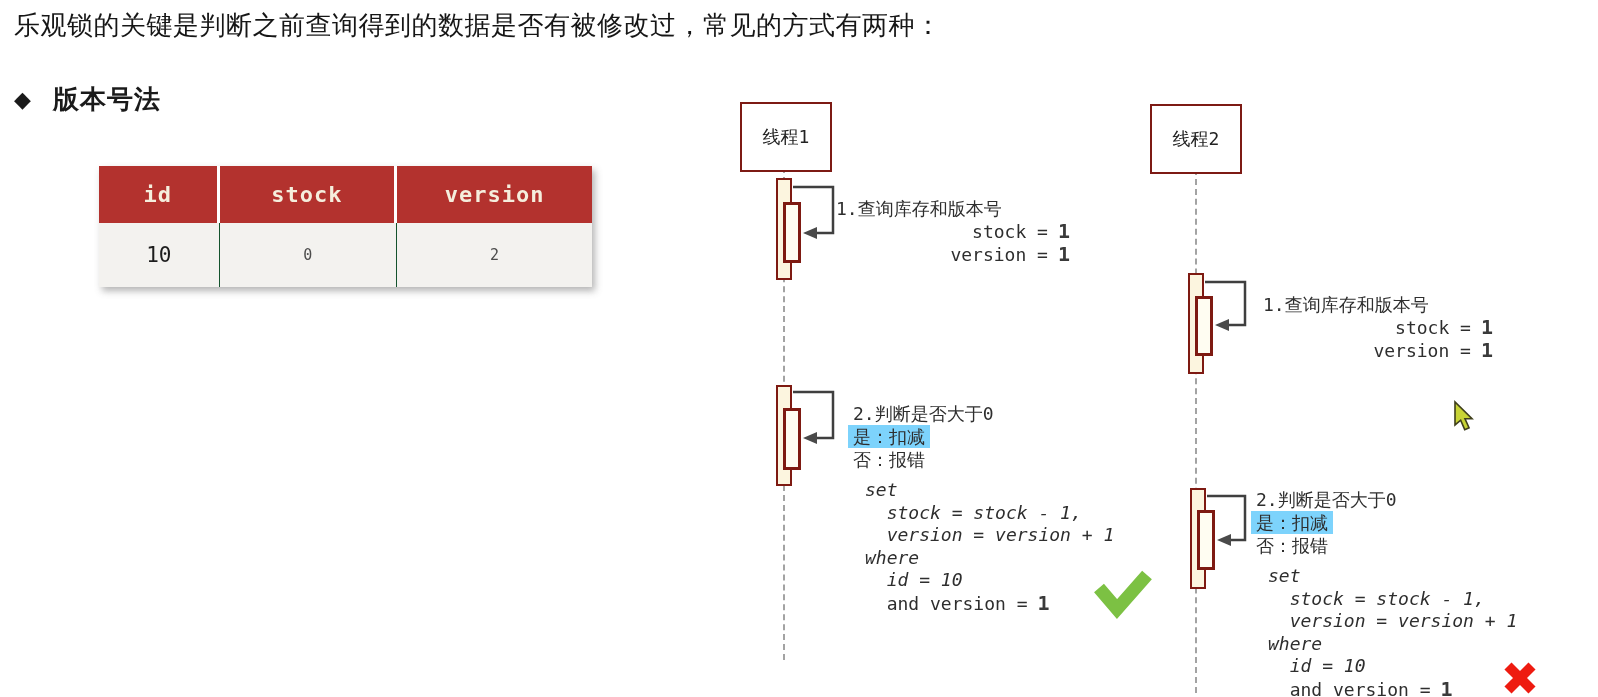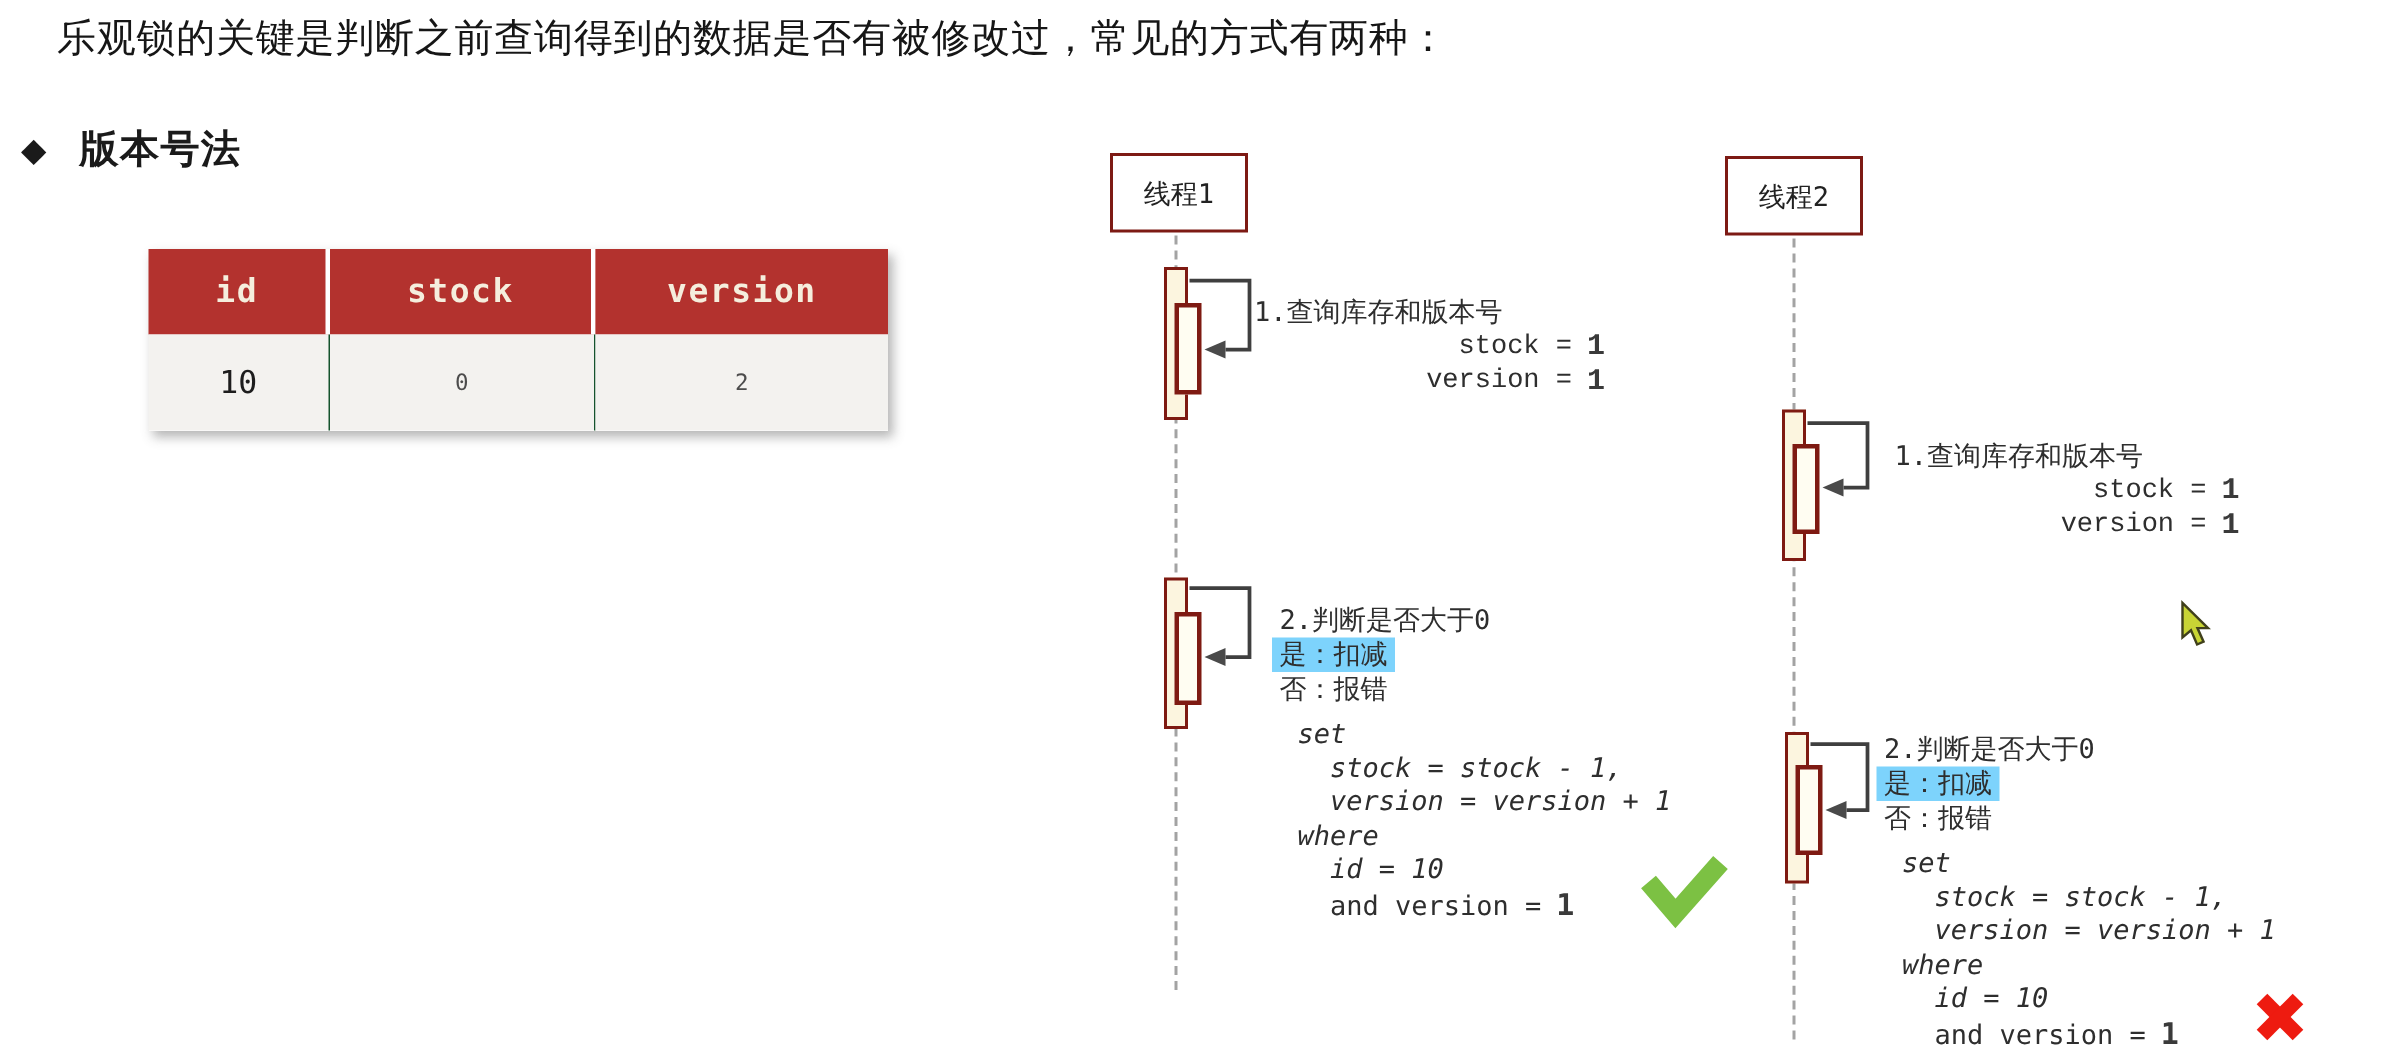--- a/index.html
+++ b/index.html
@@ -4,21 +4,21 @@
 <style>
   * { margin:0; padding:0; box-sizing:border-box; }
   html,body { background:#ffffff; }
   .stage {
     position:relative; width:1598px; height:697px; background:#ffffff;
     font-family:"Liberation Sans", sans-serif; color:#1c1c1c; overflow:hidden;
   }
   .abs { position:absolute; }
 
   
-  .intro { left:14px; top:8px; font-size:26px; letter-spacing:0.5px; color:#161616;margin-left:24px; }
+  .intro { left:14px; top:8px; font-size:26px; letter-spacing:0.5px; color:#161616; }
   .section { left:14px; top:82px; display:flex; align-items:center; gap:22px; }
   .section .bullet { font-size:22px; color:#1a1a1a; line-height:1; }
   .section .title { font-size:26px; font-weight:bold; color:#1a1a1a; letter-spacing:1px; }
 
   
   .db-table { left:99px; top:166px; width:493px;
     box-shadow:3px 4px 7px rgba(90,90,90,.45); }
   .db-row { display:flex; }
   .db-head-cell {
     height:57px; background:#b3322e; color:#f5eedd;
@@ -31,32 +31,32 @@
     font-family:"DejaVu Sans Mono", monospace;
     display:flex; align-items:center; justify-content:center;
   }
   .db-data-cell.sep { border-right:1px solid #14532d; }
   .c1 { width:125px; } .c2 { width:184px; } .c3 { width:202px; }
   .big-num { font-size:21px; color:#1d1d1d; }
   .small-num { font-size:15px; color:#4c4c4c; }
 
   
   .thread-box {
-    width:92px; height:53px; background:#ffffff; border:2px solid #7d1a14;
+    width:92px; height:70px; background:#ffffff; border:2px solid #7d1a14;
     display:flex; align-items:center; justify-content:center;
     font-family:"DejaVu Sans Mono", monospace; font-size:18px; color:#222;
   }
   .lifeline { width:0; border-left:2px dashed #a3a3a3; }
   .act-outer { background:#fcf5df; border:2px solid #7e1a12; }
   .act-inner { background:#fffdf2; border:3px solid #7e1a12; }
 
   
   .note { font-family:"DejaVu Sans Mono", monospace; font-size:18px;
           line-height:23px; color:#2e2e2e; }
-  .note .rline { display:flex; justify-content:flex-end; align-items:flex-end;font-family:Liberation Mono, monospace; }
+  .note .rline { display:flex; justify-content:flex-end; align-items:flex-end; }
   .val { font-weight:bold; font-size:20px; color:#3a3a3a; margin-left:10px; }
   .hl { display:inline-block; background:#7dd3fc; padding:0 5px; margin-left:-5px; }
   .sql-pre { white-space:pre; font-family:"DejaVu Sans Mono", monospace;
              font-size:18px; line-height:22.5px; color:#2e2e2e;font-style:italic; }
   .sql-last { display:flex; align-items:baseline; }
   .sql-last .lbl { white-space:pre; }
 
   .overlay { left:0; top:0; pointer-events:none; }
 </style>
 </head>

